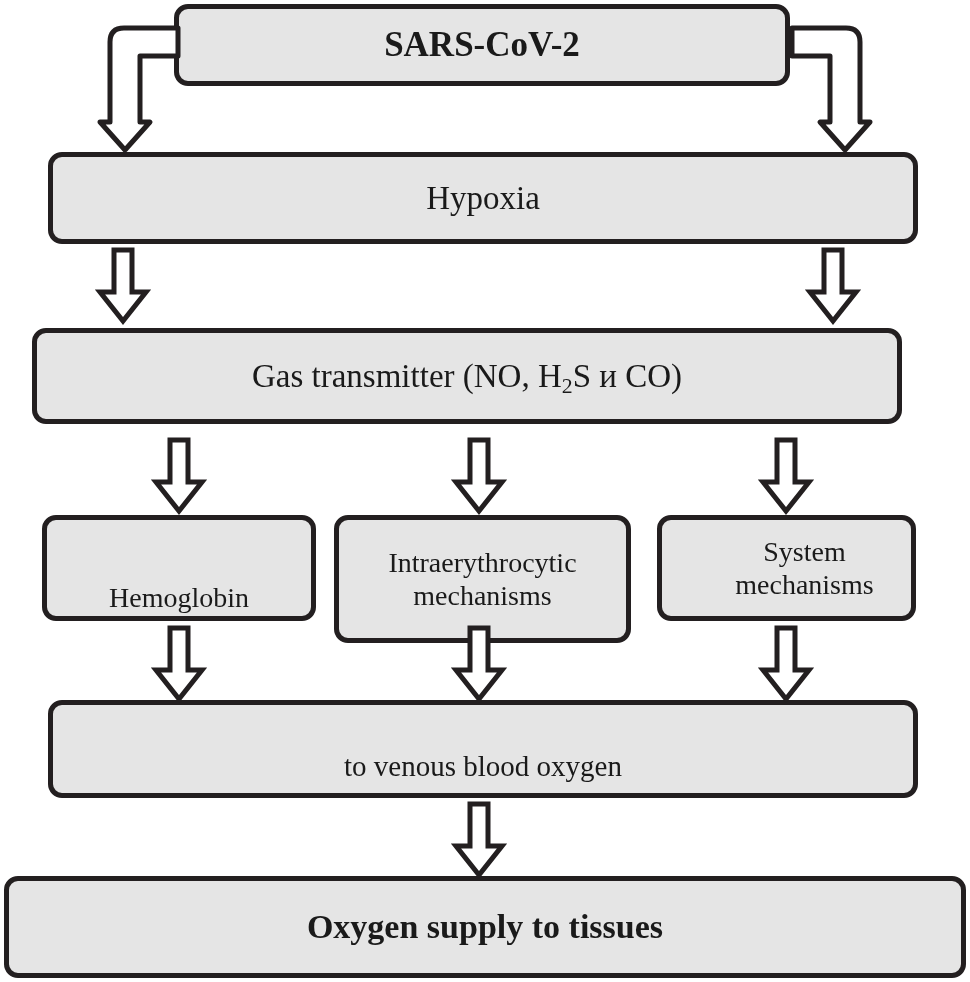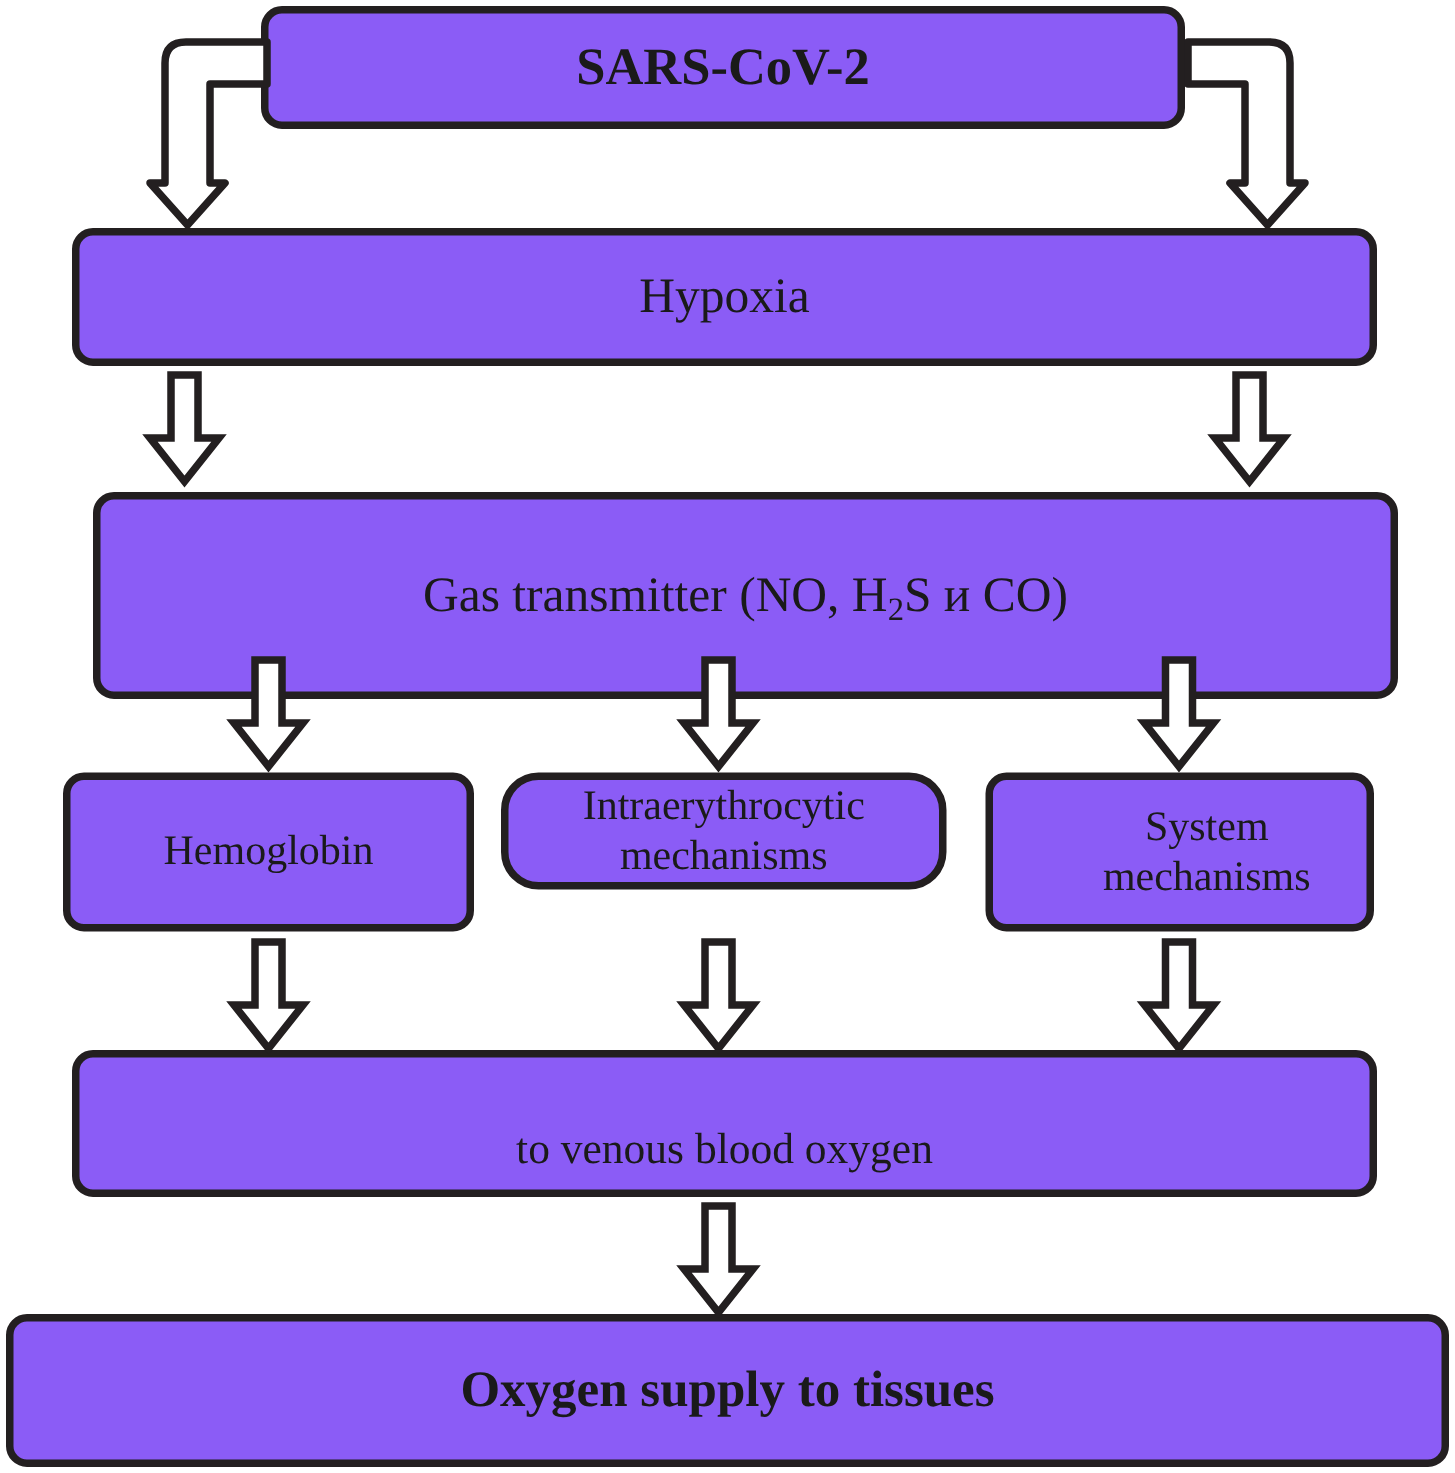--- a/index.html
+++ b/index.html
@@ -17,41 +17,41 @@
     width: 970px;
     height: 982px;
     background: #ffffff;
     overflow: hidden;
   }
   .node {
     position: absolute;
     box-sizing: border-box;
     border: 5px solid #231f20;
     border-radius: 14px;
-    background: #8b5cf6;
+    background: #e5e5e5;
     display: flex;
     align-items: center;
     justify-content: center;
     text-align: center;
     line-height: 1.18;
     color: #1a1a1a;
     padding: 2px 8px;
   }
   .node .label {
     display: block;
     width: 100%;
   }
   .node.bold .label {
     font-weight: bold;
   }
   .node-sars      { left: 174px; top: 4px;   width: 616px; height: 82px;  font-size: 35px; }
   .node-hypoxia   { left: 48px;  top: 152px; width: 870px; height: 92px;  font-size: 33px; }
-  .node-gas       { left: 62px;  top: 328px; width: 870px; height: 138px; font-size: 33px; }
-  .node-hemo      { left: 42px;  top: 515px; width: 274px; height: 106px; font-size: 28px; }
-  .node-intra     { left: 334px; top: 515px; width: 297px; height: 78px; font-size: 28px; border-radius: 25px; }
+  .node-gas       { left: 32px;  top: 328px; width: 870px; height: 96px; font-size: 33px; }
+  .node-hemo      { left: 42px;  top: 515px; width: 274px; height: 106px; font-size: 28px; align-items: flex-end; }
+  .node-intra     { left: 334px; top: 515px; width: 297px; height: 128px; font-size: 28px; }
   .node-system    { left: 657px; top: 515px; width: 259px; height: 106px; font-size: 28px; padding-left: 44px; }
   .node-decreased { left: 48px;  top: 700px; width: 870px; height: 98px;  font-size: 29px; }
   .node-oxygen    { left: 4px;   top: 876px; width: 962px; height: 102px; font-size: 34px; justify-content: flex-end; }
 
   sub {
     font-size: 0.66em;
     vertical-align: -0.28em;
     line-height: 0;
   }
 

